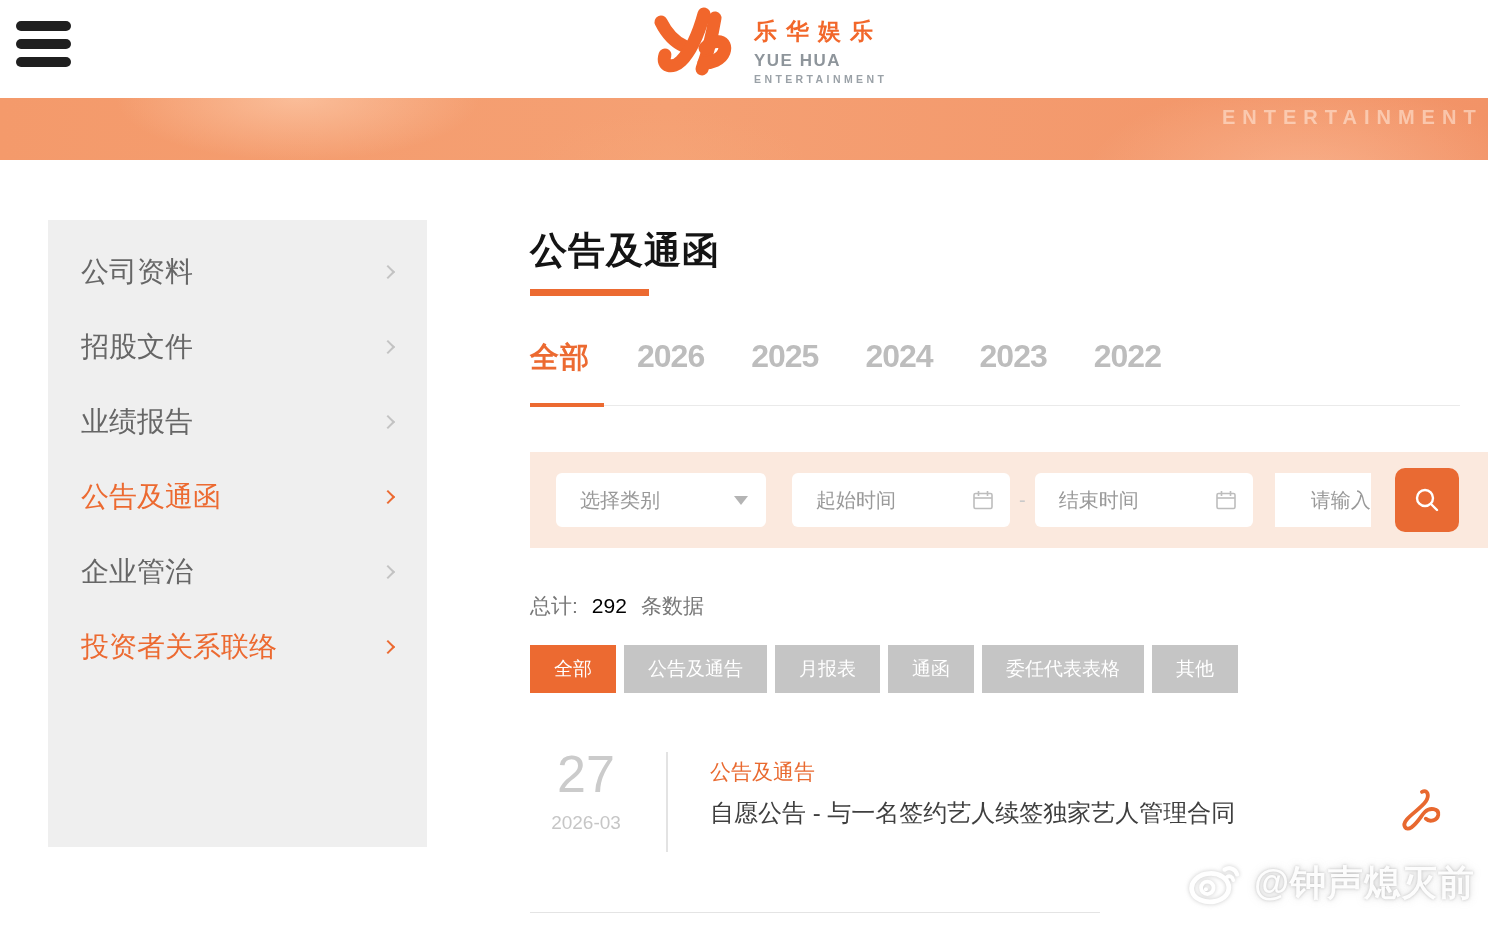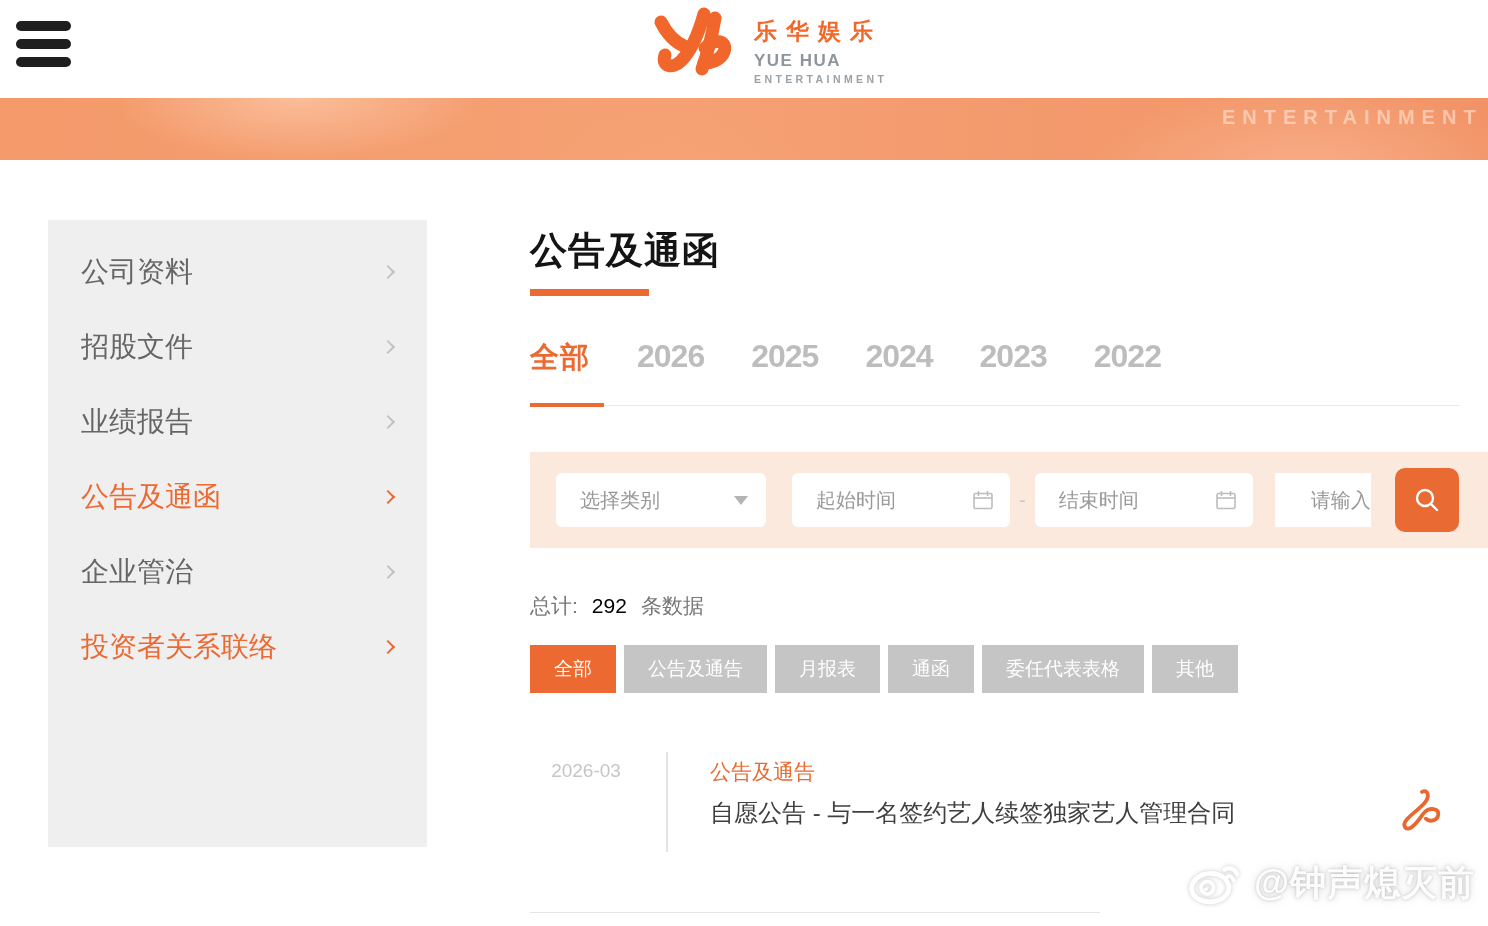--- a/index.html
+++ b/index.html
@@ -213,20 +213,21 @@
   <div class="type-filters">
     <button class="tbtn active">全部</button>
     <button class="tbtn">公告及通告</button>
     <button class="tbtn">月报表</button>
     <button class="tbtn">通函</button>
     <button class="tbtn">委任代表表格</button>
     <button class="tbtn">其他</button>
   </div>
 
   <div class="ann-date">
+    <div class="ann-day">27</div>
     <div class="ann-ym">2026-03</div>
   </div>
   <div class="ann-vline"></div>
   <div class="ann-cat">公告及通告</div>
   <div class="ann-title">自愿公告 - 与一名签约艺人续签独家艺人管理合同</div>
   <svg class="pdf-icon" width="46" height="52" viewBox="0 0 48 52">
     <path d="M25 5 C31 2 33 9 29 15 C24 22 14 28 9 34 C4 40 8 46 14 42 C21 37 24 30 28 26 C33 21 43 22 42 29 C41 35 33 37 29 33" fill="none" stroke="#E8682F" stroke-width="4" stroke-linecap="round"></path>
   </svg>
   <div class="bottom-rule"></div>
 

